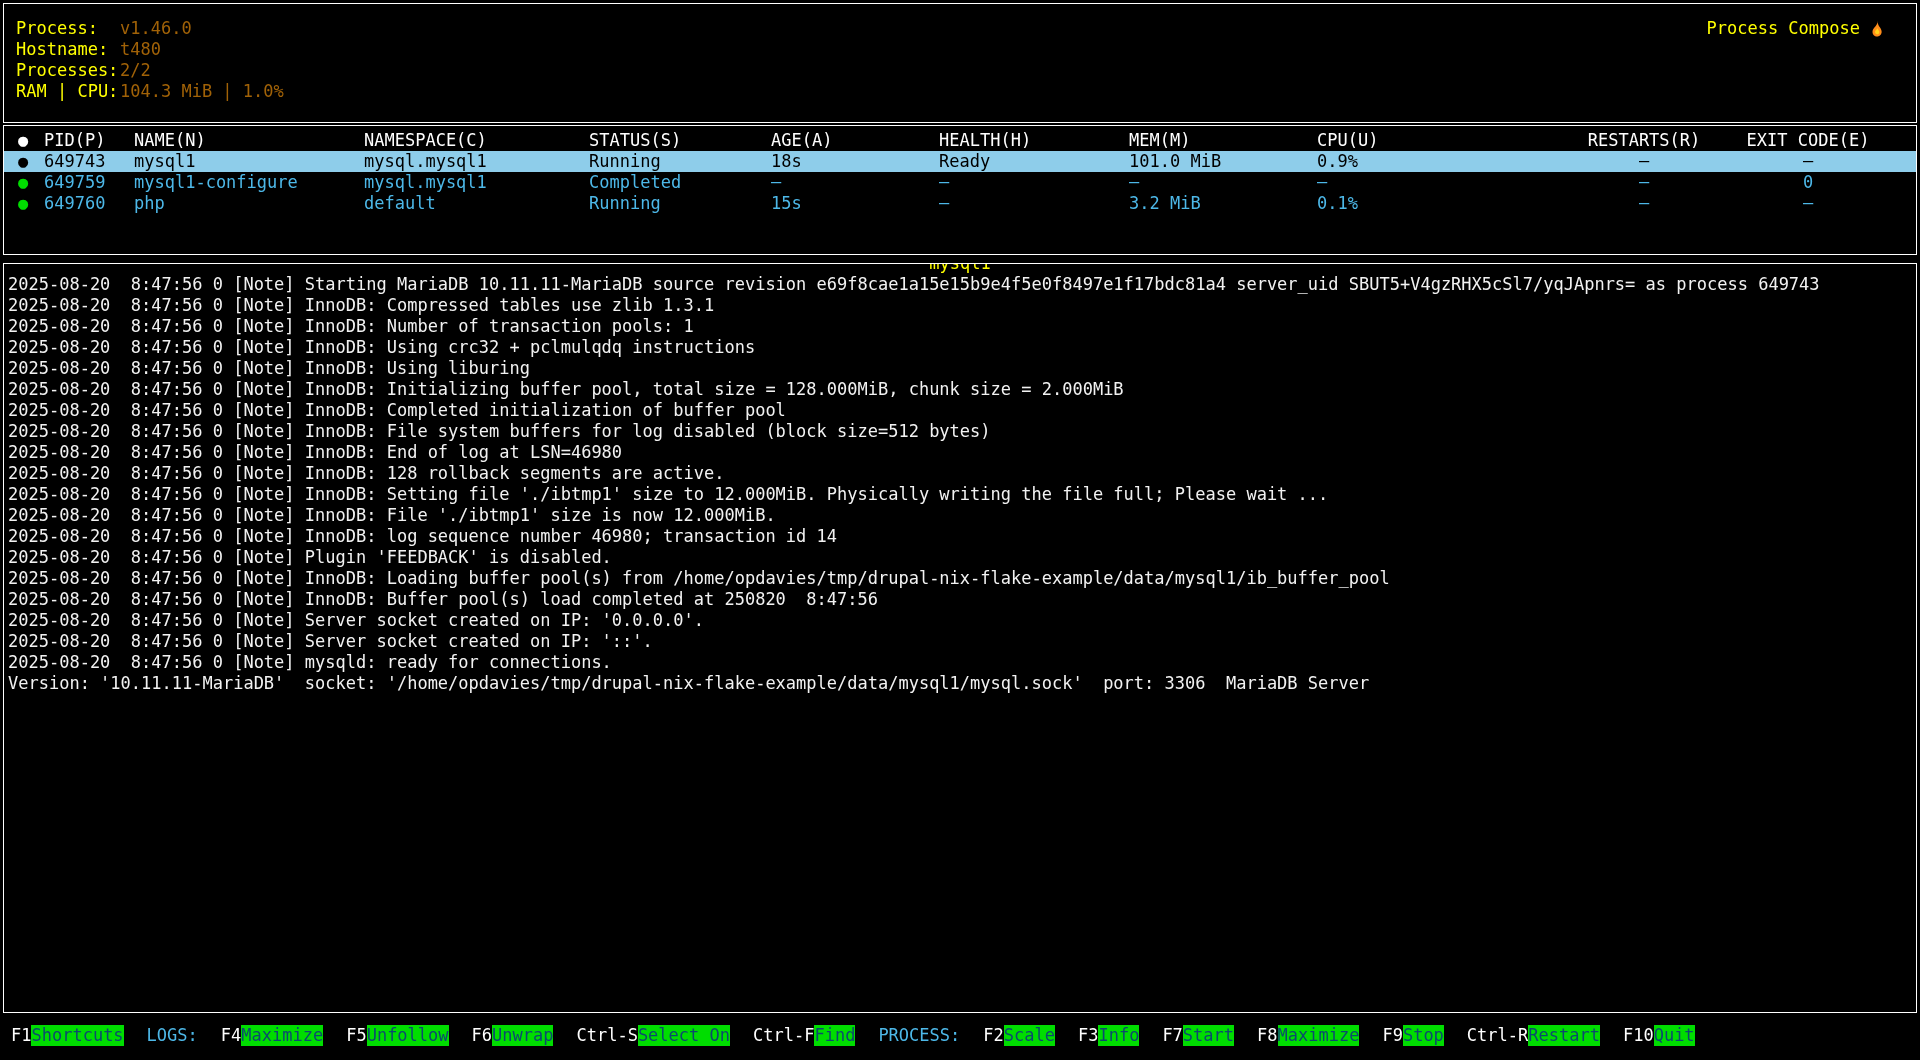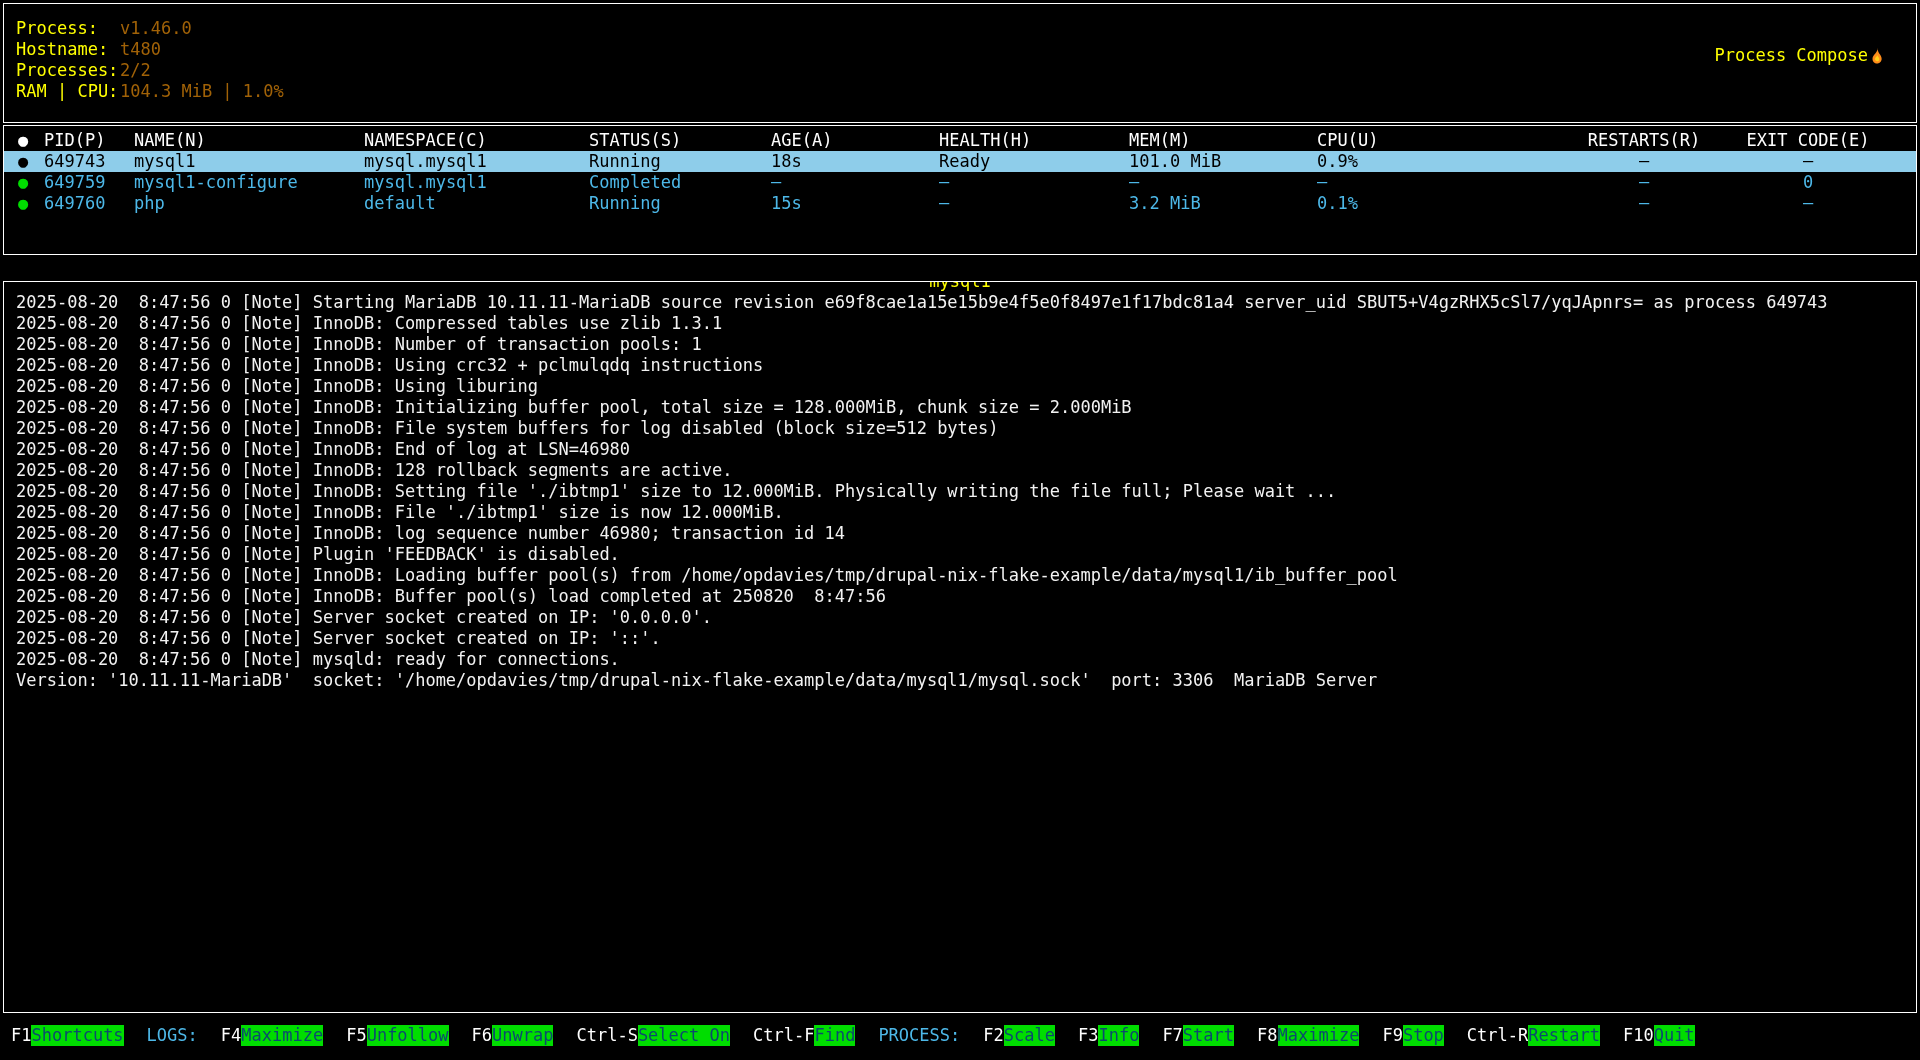--- a/index.html
+++ b/index.html
@@ -26,23 +26,22 @@
   .header-panel {
     height: 120px;
     padding: 14px 12px 0 12px;
     display: flex; justify-content: space-between; align-items: flex-start;
   }
   .hfield { display: flex; }
   .hlabel { color: var(--accent-yellow, #ff0); width: 104px; white-space: pre; }
   .hvalue { color: #a16207; white-space: pre; }
   .app-title {
     color: var(--accent-yellow, #ff0);
-    display: flex; align-items: center; gap: 0;
+    display: flex; align-items: center; gap: 8px;
     margin-right: 18px;
-    margin-top: 27px;
   }
   .flame svg { display: block; }
 
   
   .table-panel { margin-top: 2px; height: 130px; padding-top: 4px; }
   .thead, .trow {
     display: grid;
     grid-template-columns: 26px 90px 230px 225px 182px 168px 190px 188px 257px 140px 1fr;
     padding: 0 14px;
     height: 21px; align-items: center;
@@ -50,23 +49,23 @@
   }
   .thead { color: #ffffff; }
   .trow { color: var(--process-row, #4db8e8); }
   .trow .dot { color: var(--green, #00dd00); }
   .trow.selected { background: var(--selected-row-bg, #8ecdea); color: #000; }
   .trow.selected .dot { color: #000; }
   .num { text-align: center; }
 
   
   .log-panel {
-    margin-top: 26px; flex: 1;
+    margin-top: 8px; flex: 1;
     position: relative;
-    padding: 10px 12px;
+    padding: 10px 4px;
     overflow: hidden;
   }
   .log-title {
     position: absolute; top: -11px; left: 50%;
     transform: translateX(-50%);
     background: var(--background, #000);
     color: var(--accent-yellow, #ff0);
     padding: 0 2px;
   }
   .log-line { height: 21px; white-space: pre; color: var(--log-text, #f2f2f2); }
@@ -189,20 +188,21 @@
   <div class="log-line">2025-08-20  8:47:56 0 [Note] InnoDB: Compressed tables use zlib 1.3.1</div>
 
   <div class="log-line">2025-08-20  8:47:56 0 [Note] InnoDB: Number of transaction pools: 1</div>
 
   <div class="log-line">2025-08-20  8:47:56 0 [Note] InnoDB: Using crc32 + pclmulqdq instructions</div>
 
   <div class="log-line">2025-08-20  8:47:56 0 [Note] InnoDB: Using liburing</div>
 
   <div class="log-line">2025-08-20  8:47:56 0 [Note] InnoDB: Initializing buffer pool, total size = 128.000MiB, chunk size = 2.000MiB</div>
 
+  <div class="log-line">2025-08-20  8:47:56 0 [Note] InnoDB: Completed initialization of buffer pool</div>
 
   <div class="log-line">2025-08-20  8:47:56 0 [Note] InnoDB: File system buffers for log disabled (block size=512 bytes)</div>
 
   <div class="log-line">2025-08-20  8:47:56 0 [Note] InnoDB: End of log at LSN=46980</div>
 
   <div class="log-line">2025-08-20  8:47:56 0 [Note] InnoDB: 128 rollback segments are active.</div>
 
   <div class="log-line">2025-08-20  8:47:56 0 [Note] InnoDB: Setting file './ibtmp1' size to 12.000MiB. Physically writing the file full; Please wait ...</div>
 
   <div class="log-line">2025-08-20  8:47:56 0 [Note] InnoDB: File './ibtmp1' size is now 12.000MiB.</div>

